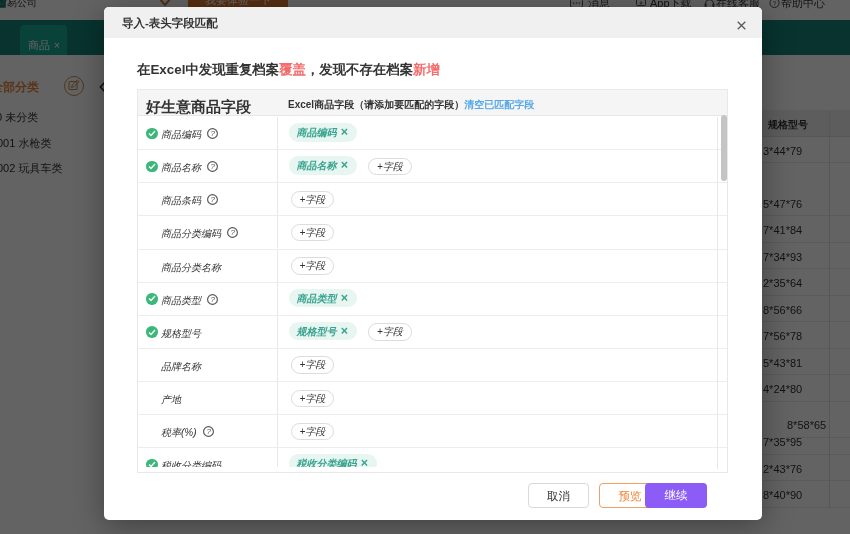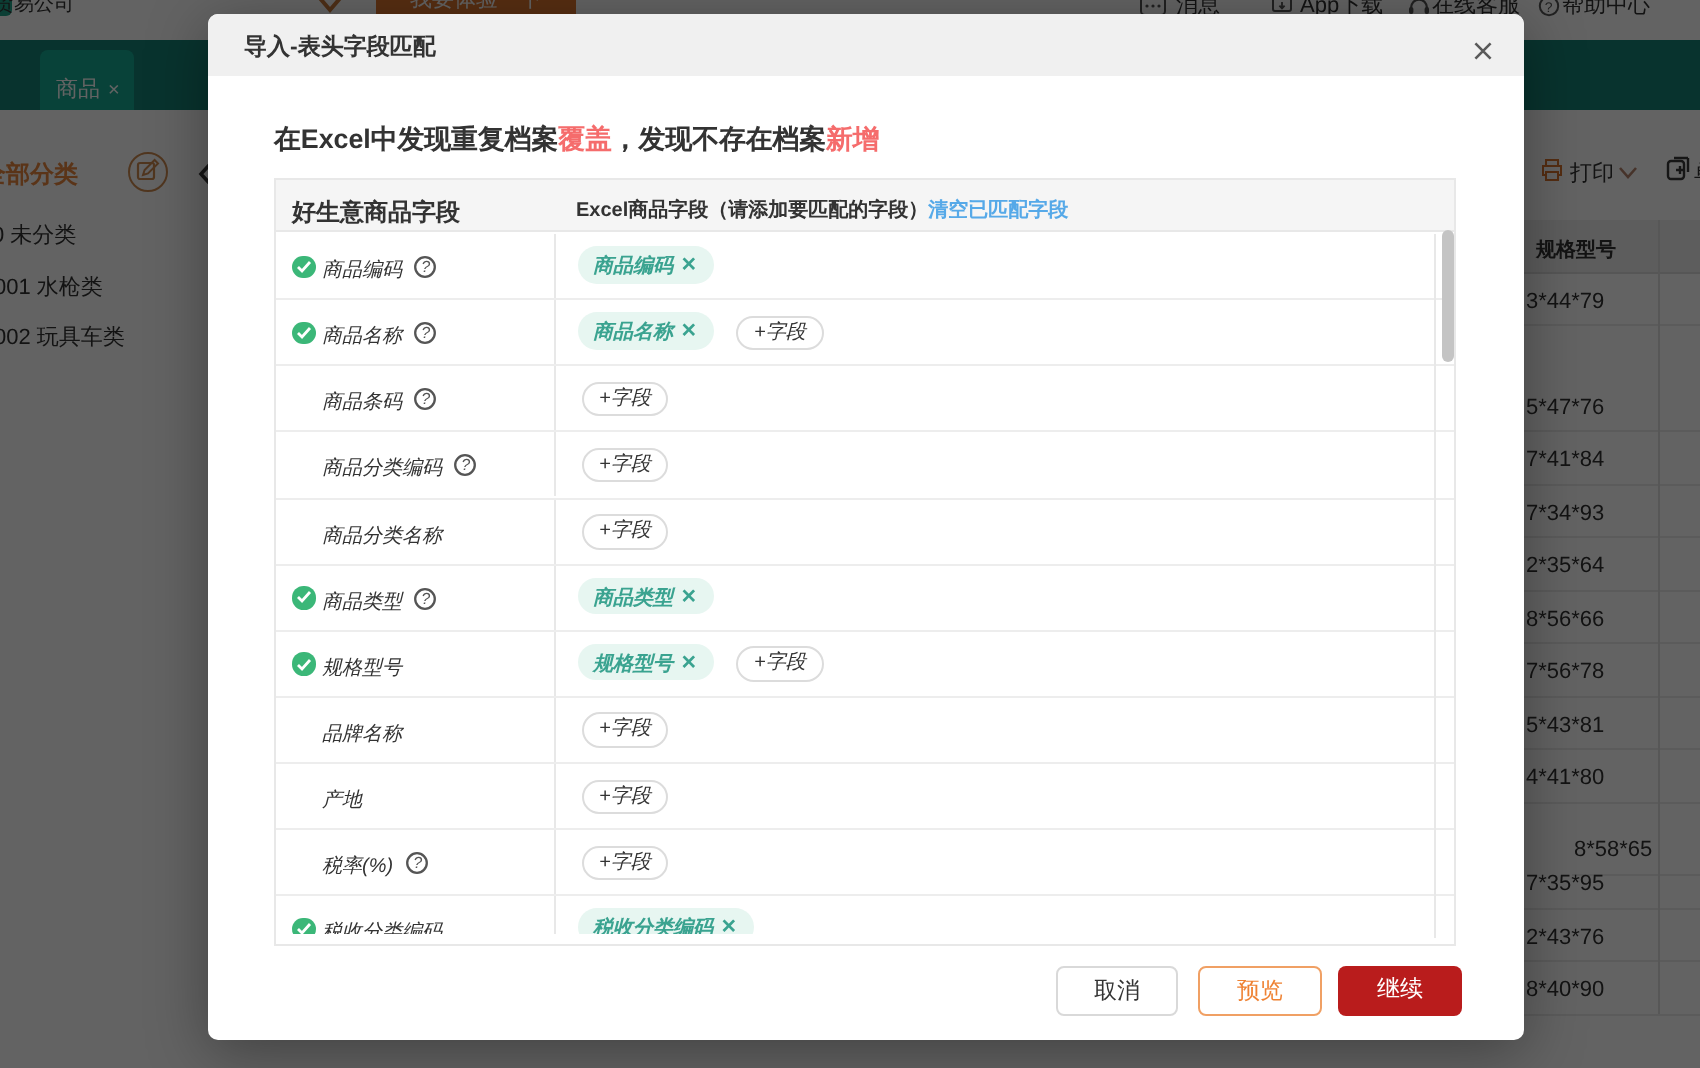--- a/index.html
+++ b/index.html
@@ -45,41 +45,41 @@
 
 #modal { position:absolute; left:104px; top:7px; width:658px; height:513px; background:#fff; border-radius:5px; box-shadow:0 6px 30px rgba(0,0,0,.35); }
 #mhead { position:absolute; left:0; top:0; width:658px; height:31px; background:#f0f0f0; border-radius:5px 5px 0 0; }
 #mtitle { position:absolute; left:18px; top:8.5px; font-size:11.5px; font-weight:bold; color:#333; }
 #mclose { position:absolute; left:633px; top:13.5px; width:9px; height:9px; }
 #msg { position:absolute; left:33px; top:54px; font-size:13.4px; font-weight:bold; color:#333; }
 #msg .r { color:#f56c6c; }
 
 #tbl { position:absolute; left:33px; top:82px; width:591px; height:384px; border:1px solid #e8e8e8; background:#fff; }
 #thead { position:absolute; left:0; top:0; width:589px; height:26px; background:#f5f5f5; border-bottom:1px solid #e8e8e8; }
-#thead .c1 { position:absolute; left:8px; top:8px; font-size:12px; font-weight:bold; color:#333; }
+#thead .c1 { position:absolute; left:8px; top:8px; font-size:15px; font-weight:bold; color:#333; }
 #thead .c2 { position:absolute; left:150px; top:8px; font-size:10px; font-weight:bold; color:#333; }
 #thead .lnk { color:#56a9e8; font-weight:bold; }
 #tvp { position:absolute; left:0; top:27px; width:589px; height:350px; overflow:hidden;font-style:italic; }
 .trow { position:relative; width:589px; height:33.15px; border-bottom:1px solid #ededed; }
 .trow .cell1 { position:absolute; left:0; top:0; width:139px; height:32px; }
 .trow .cell2 { position:absolute; left:139px; top:0; width:442px; height:32px; border-left:1px solid #e8e8e8; }
 .vline2 { position:absolute; left:579px; top:27px; width:1px; height:352px; background:#e8e8e8; }
 .chk { position:absolute; left:8px; top:10.5px; width:11.5px; height:11.5px; border-radius:50%; background:#3bb778; }
 .chk svg { position:absolute; left:1.7px; top:2.2px; }
 .lbl { position:absolute; left:23px; top:11px; font-size:10px; color:#333; white-space:nowrap; }
 .qm { position:absolute; top:11px; width:11px; height:11px; }
 .tag { position:absolute; left:10.5px; top:6px; height:18.5px; border-radius:9.5px; background:#e7f6f1; color:#3aa390; font-size:10px; font-weight:bold; line-height:18.5px; padding:0 9px 0 8px; white-space:nowrap; }
 .tag .tx { font-weight:bold; margin-left:4px; font-size:12.5px; }
 .pill { position:absolute; top:7.5px; height:17.5px; border:1px solid #dcdcdc; border-radius:9px; background:#fff; color:#333; font-size:10px; line-height:16px; padding:0 8px; white-space:nowrap; }
 .sbthumb { position:absolute; left:583px; top:25px; width:6px; height:66px; background:#c4c4c4; border-radius:3px; }
 
 .mbtn { position:absolute; top:476px; width:61px; height:25px; border-radius:4px; font-size:11.5px; text-align:center; line-height:24px; }
 #bcancel { left:424px; background:#fff; border:1px solid #d9d9d9; color:#333; }
 #bpreview { left:495px; width:62px; background:#fff; border:1px solid #f0a064; color:#ef8233; }
-#bcontinue { left:565px; width:62px; background:#b91c1c; color:#fff; }
+#bcontinue { left:541px; width:62px; background:#8b5cf6; color:#fff; }
 </style>
 </head>
 <body>
 <div id="bg">
   <div id="topbar">
     <div id="logo"></div>
     <div class="t" style="left:-3px; font-size:10px;">贸易公司</div>
     <svg id="chev1" width="16" height="12" viewBox="0 0 16 12" style="top:-4px;">
         <path d="M2 2 L8 9 L14 2" stroke="#c87a3c" stroke-width="2" fill="none"></path>
       </svg>
@@ -120,36 +120,20 @@
           <path d="M3.5 8.5 L4.3 6 L9.3 1 L11 2.7 L6 7.7 L3.5 8.5 Z" fill="none" stroke="#cf8b50" stroke-width="1"></path>
         </svg>
       </div>
     <svg id="foldarr" width="8" height="14" viewBox="0 0 8 14">
         <path d="M7 1 L1.5 7 L7 13" fill="none" stroke="#3c3c3c" stroke-width="1.8"></path>
       </svg>
     <div class="snode" style="left:-4px; top:55px;">0 未分类</div>
     <div class="snode" style="left:-3px; top:80.5px;">001 水枪类</div>
     <div class="snode" style="left:-3px; top:105.5px;">002 玩具车类</div>
   </div>
-  <div id="toolbar">
-    <svg style="position:absolute; left:8px; top:24px;" width="12" height="12" viewBox="0 0 12 12">
-        <path d="M3 3.5 V1 h6 v2.5 M3 8.5 H1.5 V4 h9 V8.5 H9" fill="none" stroke="#d9752f"></path>
-        <rect x="3" y="7" width="6" height="4" fill="none" stroke="#d9752f"></rect>
-      </svg>
-    <div class="orange-t" style="left:23px; top:24px; color:#333;">打印</div>
-    <svg style="position:absolute; left:47px; top:28px;" width="10" height="7" viewBox="0 0 10 7">
-        <path d="M1 1 L5 5.5 L9 1" stroke="#b5836d" stroke-width="1.3" fill="none"></path>
-      </svg>
-    <svg style="position:absolute; left:71px; top:23px;" width="12" height="13" viewBox="0 0 12 13">
-        <rect x="1" y="2.5" width="8" height="9" rx="1.5" fill="none" stroke="#3a3a3a" stroke-width="1.2"></rect>
-        <path d="M4 1 h7 M11 1 v7" stroke="#3a3a3a" fill="none" stroke-width="1.2"></path>
-        <path d="M5 7 h4 M7 5 v4" stroke="#3a3a3a" stroke-width="1.2"></path>
-      </svg>
-    <div class="orange-t" style="left:85px; top:24px; color:#333;">单据</div>
-  </div>
   <div id="bgtable">
     <div id="bgthead">
         <span style="position:absolute; left:6px; top:8px;">规格型号</span>
       </div>
   <div class="bgrow" style="top:26.5px; height:26.5px;">
         <span class="bgval">3*44*79</span>
       </div>
       <div class="bgrow" style="top:79.5px; height:26.5px;">
         <span class="bgval">5*47*76</span>
       </div>
@@ -165,21 +149,21 @@
       <div class="bgrow" style="top:185.5px; height:26.5px;">
         <span class="bgval">8*56*66</span>
       </div>
       <div class="bgrow" style="top:212px; height:26.5px;padding-left:42px;">
         <span class="bgval">7*56*78</span>
       </div>
       <div class="bgrow" style="top:238.5px; height:26.5px;">
         <span class="bgval">5*43*81</span>
       </div>
       <div class="bgrow" style="top:265px; height:26.5px;">
-        <span class="bgval">4*41*80</span>
+        <span class="bgval">4*24*80</span>
       </div>
       <div class="bgrow" style="top:301px; height:26.5px;margin-left:24px;">
         <span class="bgval">8*58*65</span>
       </div>
       <div class="bgrow" style="top:318px; height:26.5px;">
         <span class="bgval">7*35*95</span>
       </div>
       <div class="bgrow" style="top:344.5px; height:26.5px;">
         <span class="bgval">2*43*76</span>
       </div>

